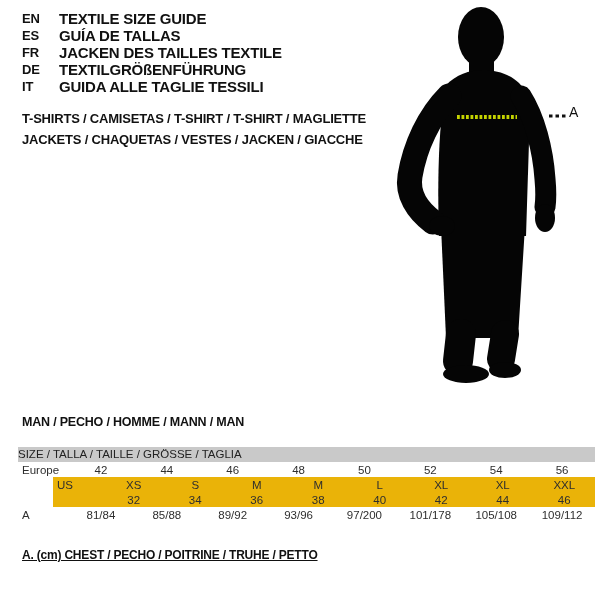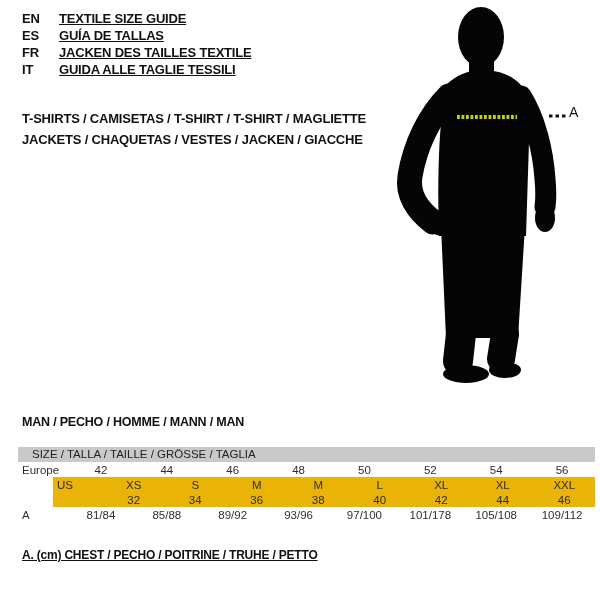--- a/index.html
+++ b/index.html
@@ -7,21 +7,21 @@
     width:600px;height:600px;position:relative;background:#ffffff;
     font-family:"Liberation Sans", sans-serif;
     color:#111;overflow:hidden;
   }
   .canvas{position:absolute;inset:0;width:600px;height:600px;background:#fff;}
 
   
   .lang-list{position:absolute;left:22px;top:10px;}
   .lang-row{display:flex;height:17px;line-height:17px;}
   .lang-code{width:37px;font-weight:700;font-size:13px;letter-spacing:-0.2px;}
-  .lang-label{font-weight:700;font-size:13px;letter-spacing:-0.2px;white-space:nowrap;text-decoration:underline;}
+  .lang-label{font-weight:700;font-size:15px;letter-spacing:-0.2px;white-space:nowrap;}
 
   
   .categories{position:absolute;left:22px;top:108px;}
   .category-line{font-weight:700;font-size:13px;letter-spacing:-0.2px;line-height:21px;white-space:nowrap;}
 
   
   .figure-area{position:absolute;left:393px;top:4px;width:205px;height:392px;}
   .figure-area svg{position:absolute;left:0;top:0;}
   .measure-label{
     position:absolute;left:176px;top:101px;
@@ -31,21 +31,21 @@
   
   .section-title{
     position:absolute;left:22px;top:415px;
     font-weight:700;font-size:12.5px;letter-spacing:-0.2px;white-space:nowrap;
   }
 
   
   .size-table{position:absolute;left:18px;top:447px;width:577px;font-size:11.5px;color:#2e2e2e;}
   .t-head{
     background:#c9c9c9;height:15px;line-height:15px;
-    padding-left:14px;color:#222;font-size:11.5px;white-space:nowrap;
+    padding-left:0;color:#222;font-size:11.5px;white-space:nowrap;
   }
   .t-row{display:flex;height:15px;line-height:17px;}
   .t-row.shade{background:#eab308;margin-left:35px;}
   .t-label{width:46px;padding-left:4px;text-align:left;}
   .t-cell{flex:1;text-align:center;}
 
   
   .footnote{
     position:absolute;left:22px;top:548px;
     font-weight:700;font-size:12px;letter-spacing:-0.2px;white-space:nowrap;text-decoration:underline;
@@ -61,20 +61,24 @@
       <span class="lang-code">EN</span>
       <span class="lang-label">TEXTILE SIZE GUIDE</span>
     </div>
     <div class="lang-row">
       <span class="lang-code">ES</span>
       <span class="lang-label">GUÍA DE TALLAS</span>
     </div>
     <div class="lang-row">
       <span class="lang-code">FR</span>
       <span class="lang-label">JACKEN DES TAILLES TEXTILE</span>
+    </div>
+    <div class="lang-row">
+      <span class="lang-code">DE</span>
+      <span class="lang-label">TEXTILGRÖßENFÜHRUNG</span>
     </div>
     <div class="lang-row">
       <span class="lang-code">IT</span>
       <span class="lang-label">GUIDA ALLE TAGLIE TESSILI</span>
     </div>
   </div>
 
   <div class="categories">
     <div class="category-line">T-SHIRTS / CAMISETAS / T-SHIRT / T-SHIRT / MAGLIETTE</div>
     <div class="category-line">JACKETS / CHAQUETAS / VESTES / JACKEN / GIACCHE</div>
@@ -152,21 +156,21 @@
       <span class="t-cell">44</span>
       <span class="t-cell">46</span>
     </div>
 
     <div class="t-row">
       <span class="t-label">A</span>
       <span class="t-cell">81/84</span>
       <span class="t-cell">85/88</span>
       <span class="t-cell">89/92</span>
       <span class="t-cell">93/96</span>
-      <span class="t-cell">97/100</span>
+      <span class="t-cell">97/200</span>
       <span class="t-cell">101/178</span>
       <span class="t-cell">105/108</span>
       <span class="t-cell">109/112</span>
     </div>
   </div>
 
   <div class="footnote">A. (cm) CHEST / PECHO / POITRINE / TRUHE / PETTO</div>
 
 </div>
 

